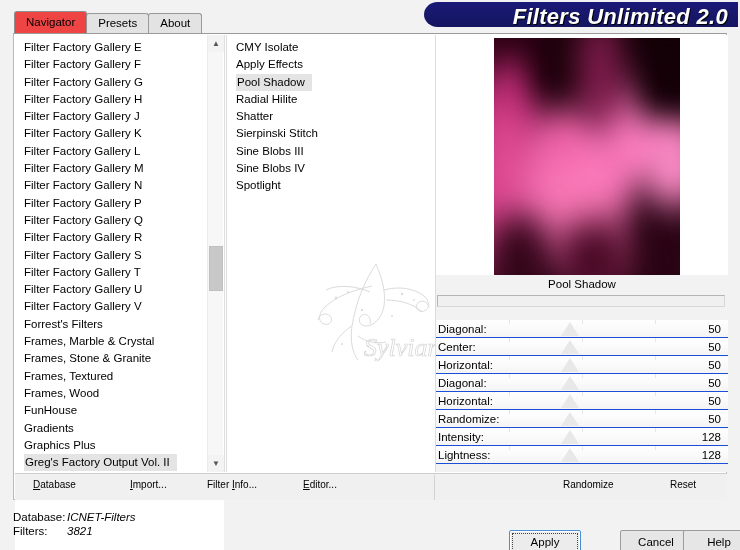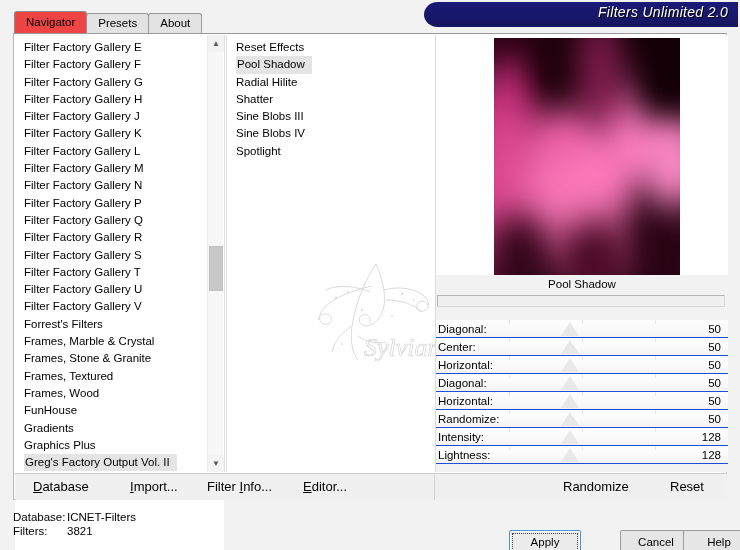--- a/index.html
+++ b/index.html
@@ -27,22 +27,22 @@
     background: #191970;
     background: linear-gradient(to bottom, #1a1a78 0%, #15155f 100%);
     border-top-left-radius: 14px 13px;
     border-bottom-left-radius: 14px 13px;
     overflow: hidden;
   }
   .banner-text {
     position: absolute;
     right: 10px; top: 2px;
     color: #ffffff;
-    font-size: 14px;
-    font-weight: normal;
+    font-size: 22px;
+    font-weight: bold;
     font-style: italic;
     letter-spacing: 0.3px;
     white-space: nowrap;
     text-shadow: 1px 1px 0 #000;
   }
 
   
   .tabstrip {
     position: absolute;
     left: 14px; top: 12px;
@@ -229,21 +229,21 @@
   .actionbar {
     position: absolute;
     left: 1px; top: 439px;
     width: 712px; height: 27px;
     background: #f0f0f0;
     border-top: 1px solid #cdcdcd;
   }
   .abtn {
     position: absolute;
     top: 5px;
-    font-size: 13px;
+    font-size: 10px;
     color: #000;
     white-space: nowrap;
   }
   .abtn u { text-decoration: underline; }
   .asep {
     position: absolute;
     left: 419px; top: 1px;
     width: 1px; height: 25px;
     background: #d2d2d2;
   }
@@ -254,21 +254,21 @@
     left: 13px; top: 508px;
     width: 714px; height: 34px;
   }
   .status-line {
     position: absolute;
     font-size: 11.5px;
     white-space: nowrap;
     color: #000;
   }
   .status-line .k { position: absolute; left: 0; }
-  .status-line .v { position: absolute; left: 54px; }
+  .status-line .v { position: absolute; left: 54px; font-style: italic; }
 
   .btn {
     position: absolute;
     top: 6px;
     width: 72px; height: 24px;
     background: #e6e6e6;
     border: 1px solid #9c9c9c;
     border-radius: 2px;
     font-size: 11.5px;
     line-height: 22px;
@@ -319,21 +319,21 @@
 
     <div class="vscroll" style="left:193px;">
       <div class="arrow up">▲</div>
       <div class="thumb"></div>
       <div class="arrow down">▼</div>
     </div>
 
     <div class="vdiv" style="left:210px;"></div>
 
     <div class="pane" id="pane-filters">
-      <ul class="list" id="filt-list"><li>Reset Effects</li><li class="selected">Pool Shadow</li><li>Radial Hilite</li><li>Shatter</li><li>Sine Blobs III</li><li>Sine Blobs IV</li><li>Spotlight</li></ul>
+      <ul class="list" id="filt-list"><li>CMY Isolate</li><li>Apply Effects</li><li class="selected">Pool Shadow</li><li>Radial Hilite</li><li>Shatter</li><li>Sierpinski Stitch</li><li>Sine Blobs III</li><li>Sine Blobs IV</li><li>Spotlight</li></ul>
     </div>
 
     <svg class="watermark" viewBox="0 0 160 110">
       <g fill="none" stroke="#cfcfcf" stroke-width="0.9">
         <path d="M70 8 C58 26 50 46 46 70 C44 84 46 96 52 104"></path>
         <path d="M70 8 C76 22 80 36 78 50 C76 62 68 70 60 70 C54 70 51 64 55 60 C59 56 66 60 64 68"></path>
         <path d="M66 30 C48 34 30 40 18 52 C12 58 12 66 18 68 C24 70 28 64 24 60 C20 56 13 58 12 64"></path>
         <path d="M64 36 C50 30 32 28 20 34"></path>
         <path d="M78 34 C92 30 108 32 118 40 C124 45 124 53 118 55 C112 57 108 51 112 47 C116 43 122 46 123 51"></path>
         <path d="M80 44 C94 44 108 48 116 56"></path>

